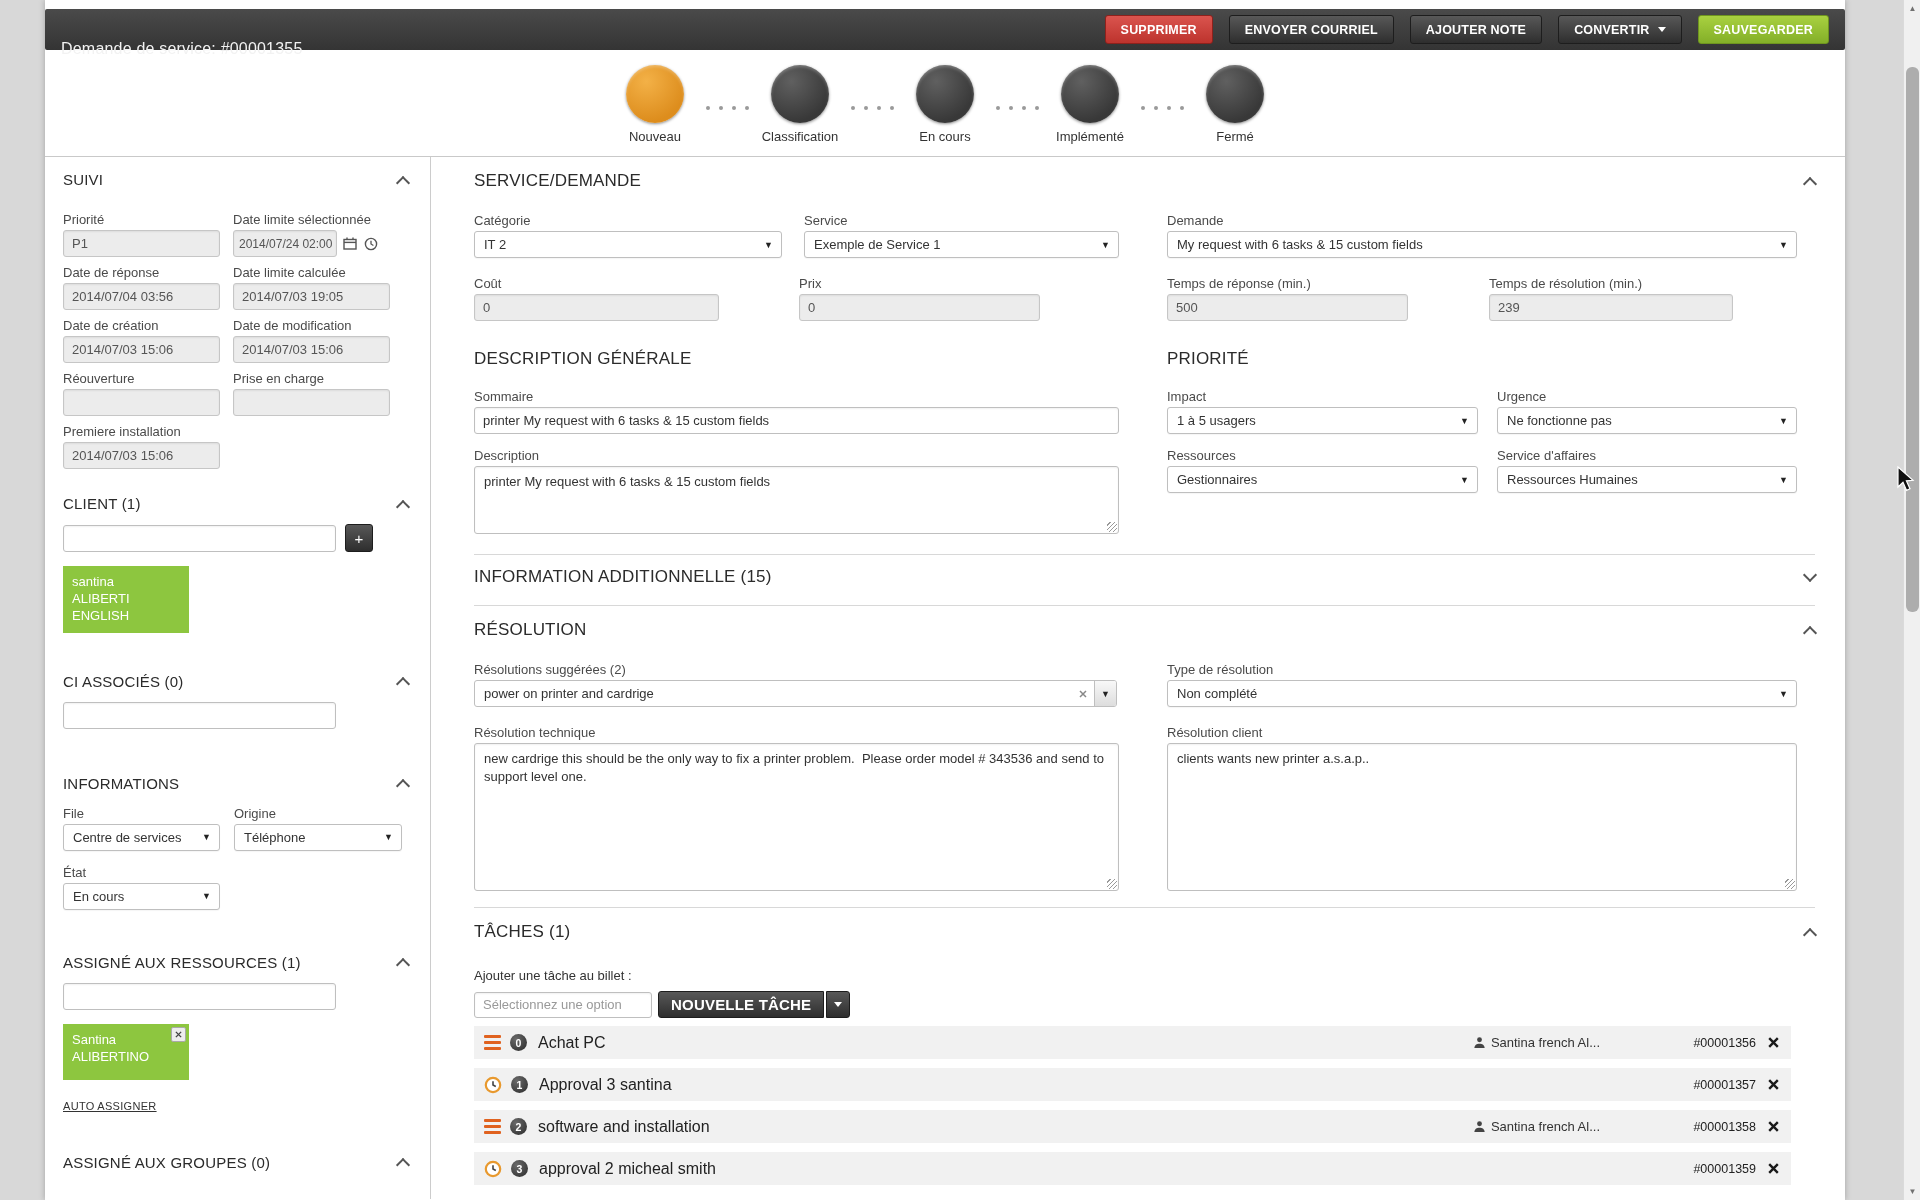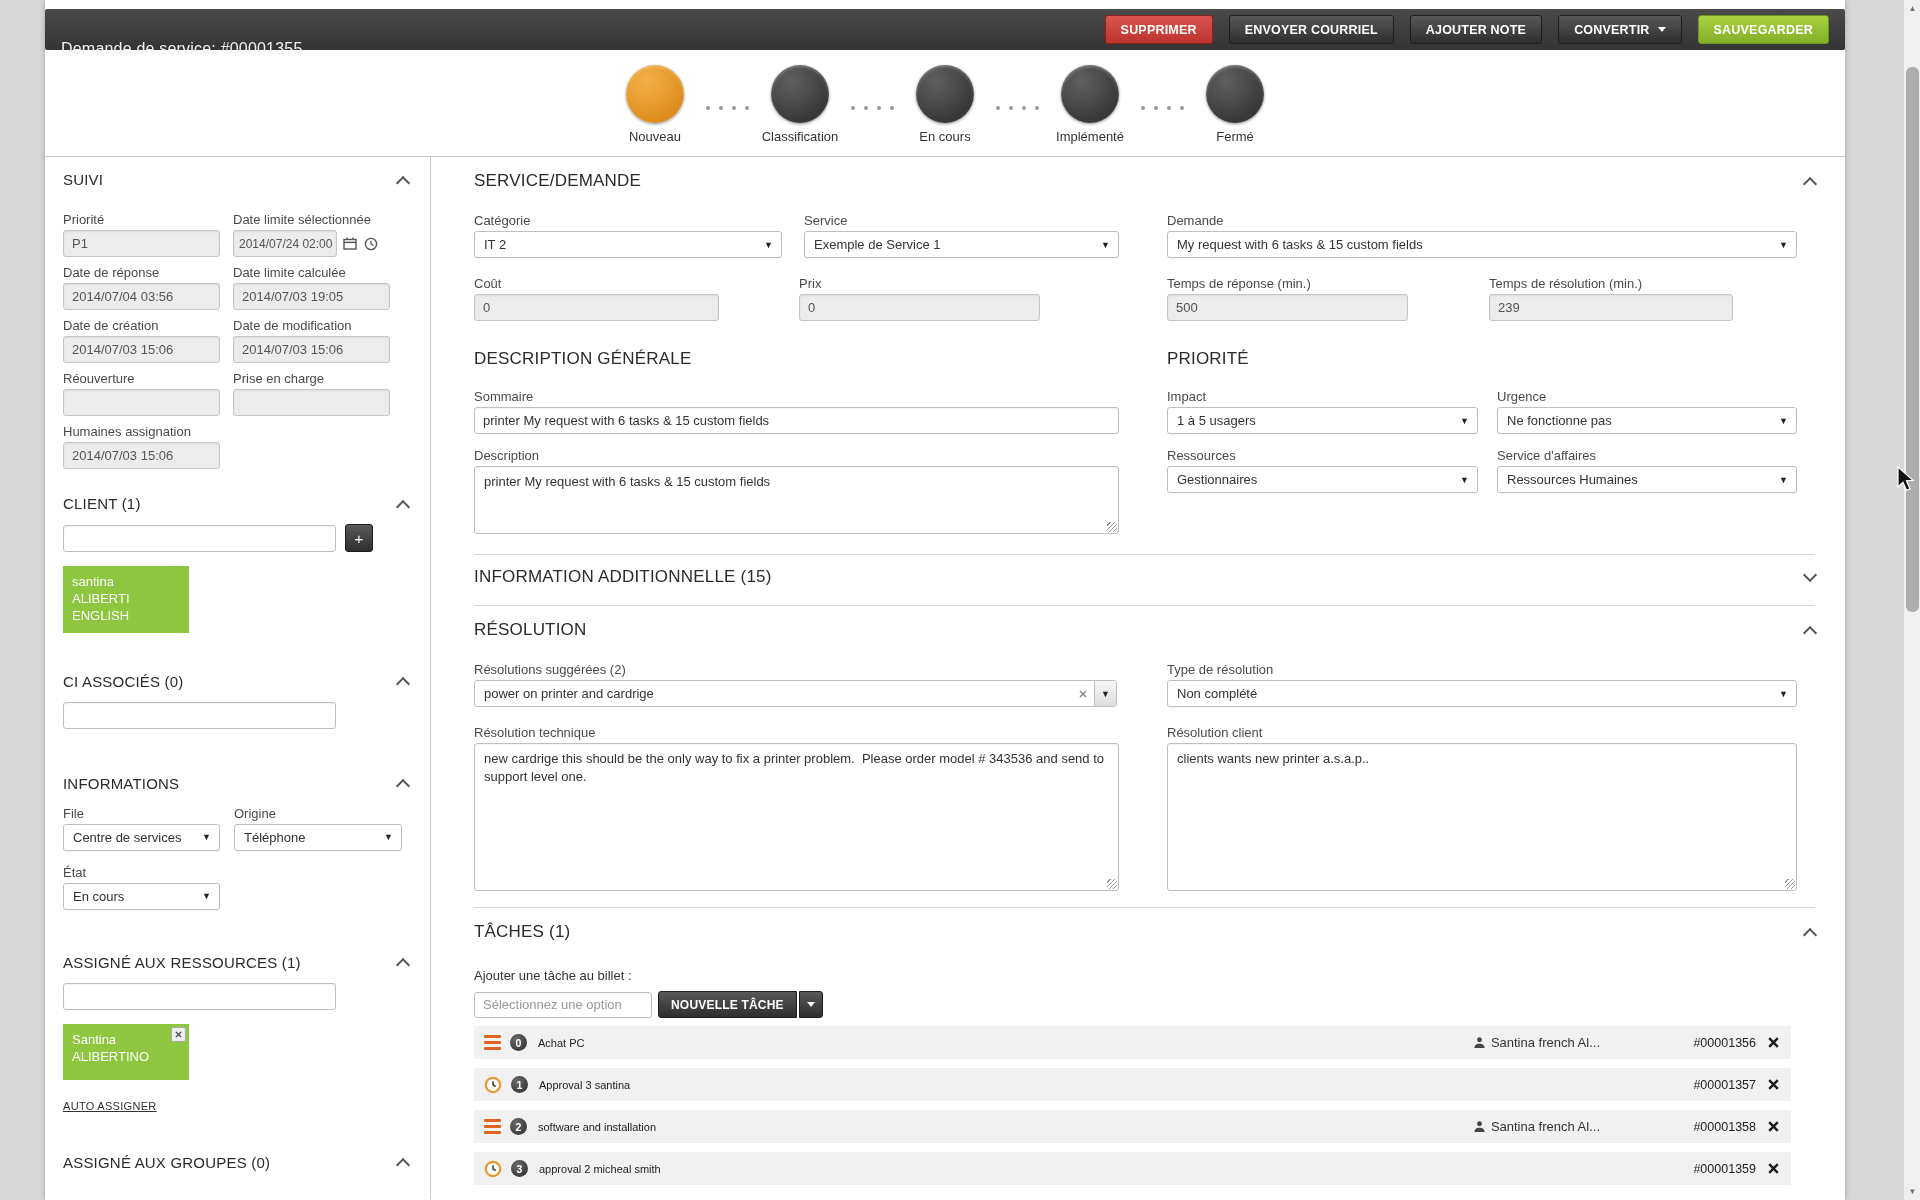--- a/index.html
+++ b/index.html
@@ -120,33 +120,33 @@
   .combo-clear { width:22px; display:flex; align-items:center; justify-content:center; cursor:pointer; }
   .combo-dd { width:22px; border-left:1px solid #bfbfbf; display:flex; align-items:center;
               justify-content:center; background:linear-gradient(#f8f8f8,#ddd);
               position:relative; cursor:pointer; }
   .combo-dd .sel-caret { position:static; transform:none; }
 
   .add-task-row { display:flex; align-items:center; margin-top:8px; gap:6px; }
   .add-task-row .inp-ed { width:178px; height:26px; }
   .btn-split { display:flex; gap:2px; }
   .btn-seg { height:27px; border:1px solid #1d1d1d; background:linear-gradient(#585858,#2e2e2e);
-             color:#fff; font-weight:bold; font-size:12px; display:flex; align-items:center;
+             color:#fff; font-weight:bold; font-size:15px; display:flex; align-items:center;
              padding:0 12px; border-radius:3px 0 0 3px; cursor:pointer; letter-spacing:.2px; }
   .btn-seg.caret { padding:0 7px; border-radius:0 3px 3px 0; }
 
   .tasks { margin-top:8px; margin-right:24px; }
   .task { height:33px; background:#f1f1f1; display:flex; align-items:center;
           padding:0 12px 0 10px; margin-bottom:9px; cursor:pointer; }
   .list-icon { display:flex; flex-direction:column; gap:3px; width:17px; cursor:grab; }
   .list-icon span { height:3px; background:#e0621f; border-radius:1px; }
   .task-badge { width:17px; height:17px; border-radius:50%; color:#fff; font-size:10.5px;
                 font-weight:bold; display:flex; align-items:center; justify-content:center;
                 margin:0 11px 0 9px; background:radial-gradient(circle at 35% 30%, #6a6a6a, #3a3a3a 75%); }
-  .task-title { font-size:11px; color:#222; }
+  .task-title { font-size:16px; color:#222; }
   .task-right { margin-left:auto; display:flex; align-items:center; }
   .task-assignee { display:flex; align-items:center; gap:5px; margin-right:78px;
                    font-size:13px; color:#333; }
   .task-ticket { font-size:12.5px; color:#222; width:78px; text-align:right; }
   .task-del { margin-left:12px; display:flex; align-items:center; cursor:pointer; }
 
   
   .scroll-track { position:absolute; right:0; top:0; width:17px; height:1200px;
                   background:#f0f0f0; border-left:1px solid #dadada; }
   .scroll-arrow { position:absolute; left:0; width:17px; height:17px; display:flex;
@@ -276,21 +276,21 @@
           </div>
           <div class="fc">
             <label class="flabel">Réouverture</label>
             <div class="inp-ro"></div>
           </div>
           <div class="fc">
             <label class="flabel">Prise en charge</label>
             <div class="inp-ro"></div>
           </div>
           <div class="fc">
-            <label class="flabel">Humaines assignation</label>
+            <label class="flabel">Premiere installation</label>
             <div class="inp-ro">2014/07/03 15:06</div>
           </div>
         </div>
       </div>
 
       <div class="s-client">
         <div class="sec-head">
           <span class="sec-title">CLIENT (1)</span>
           <span class="chev up"></span>
         </div>

